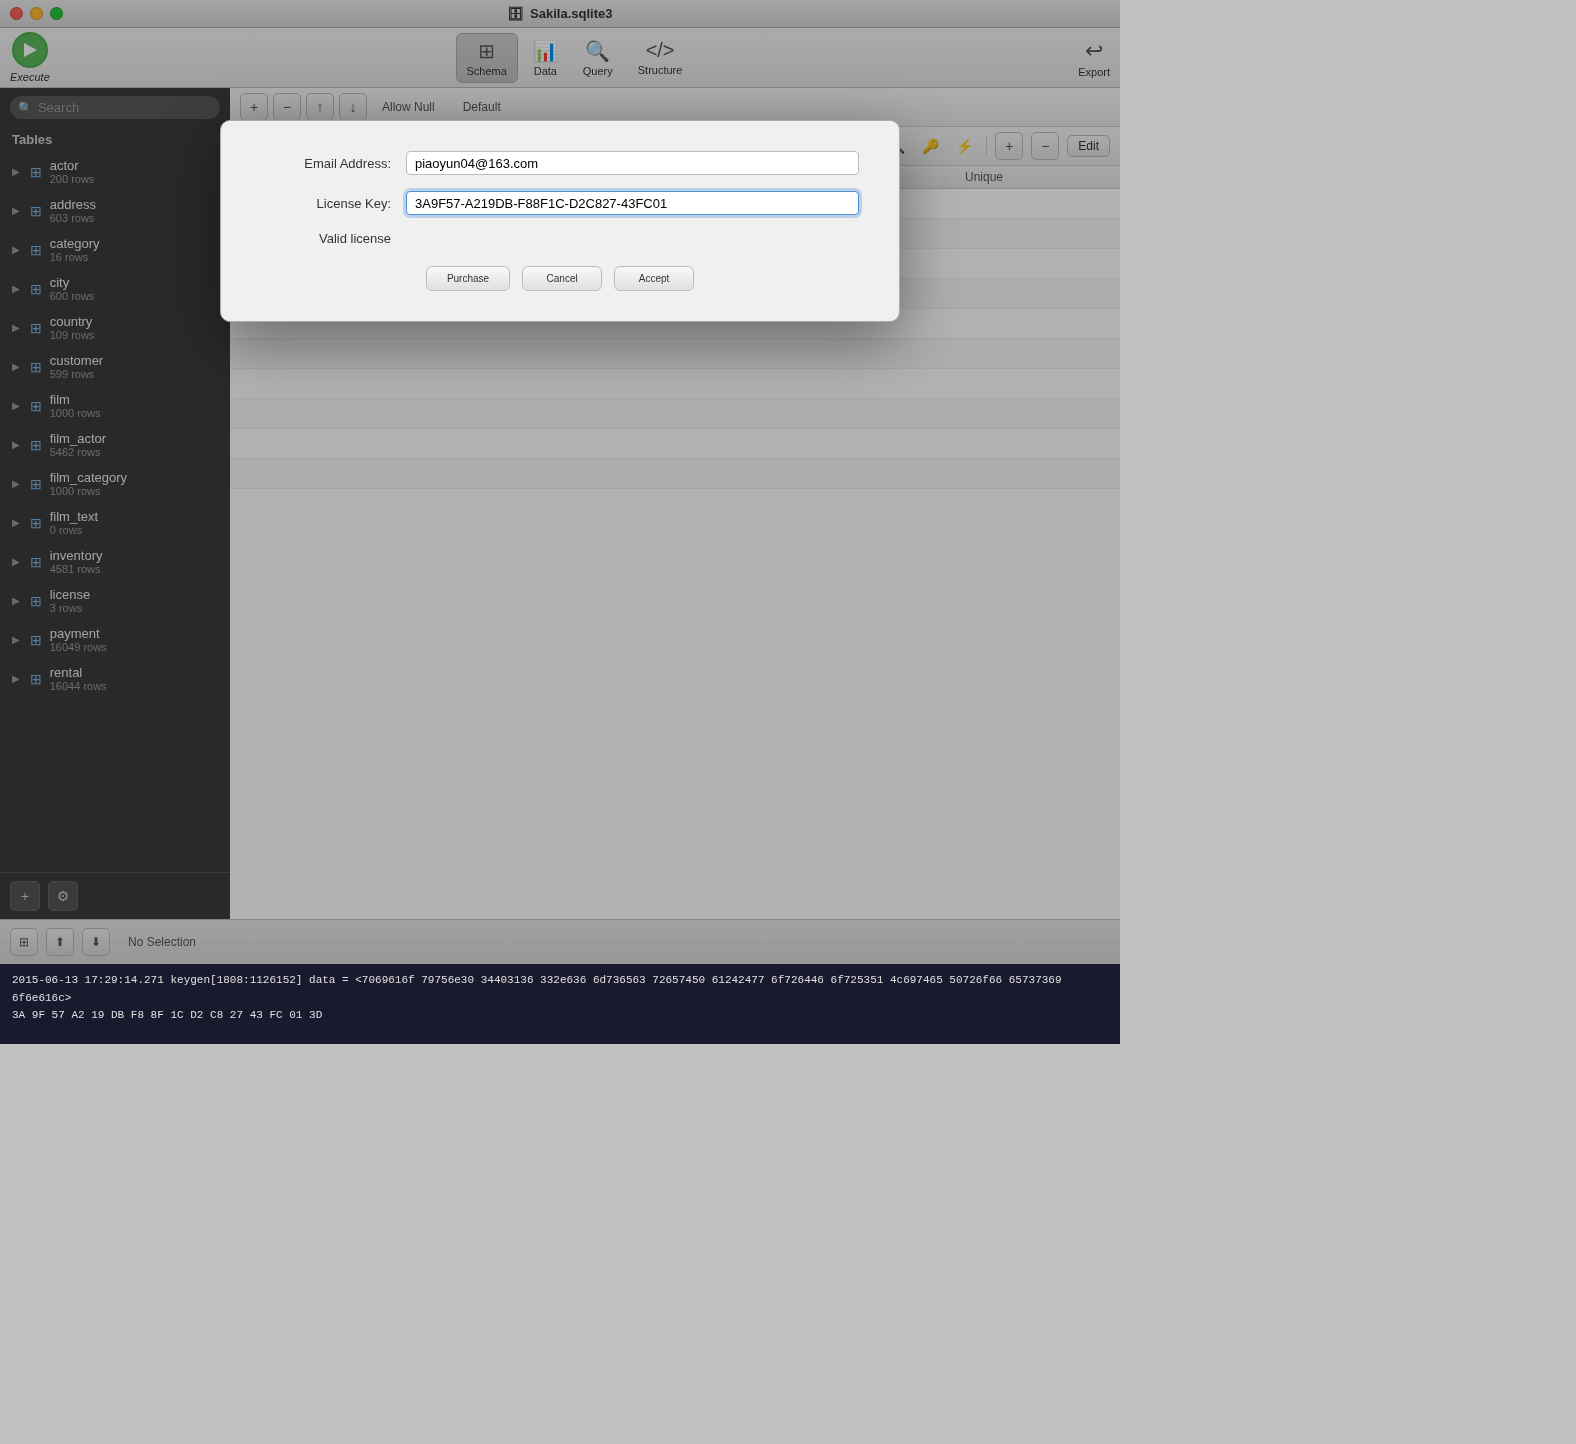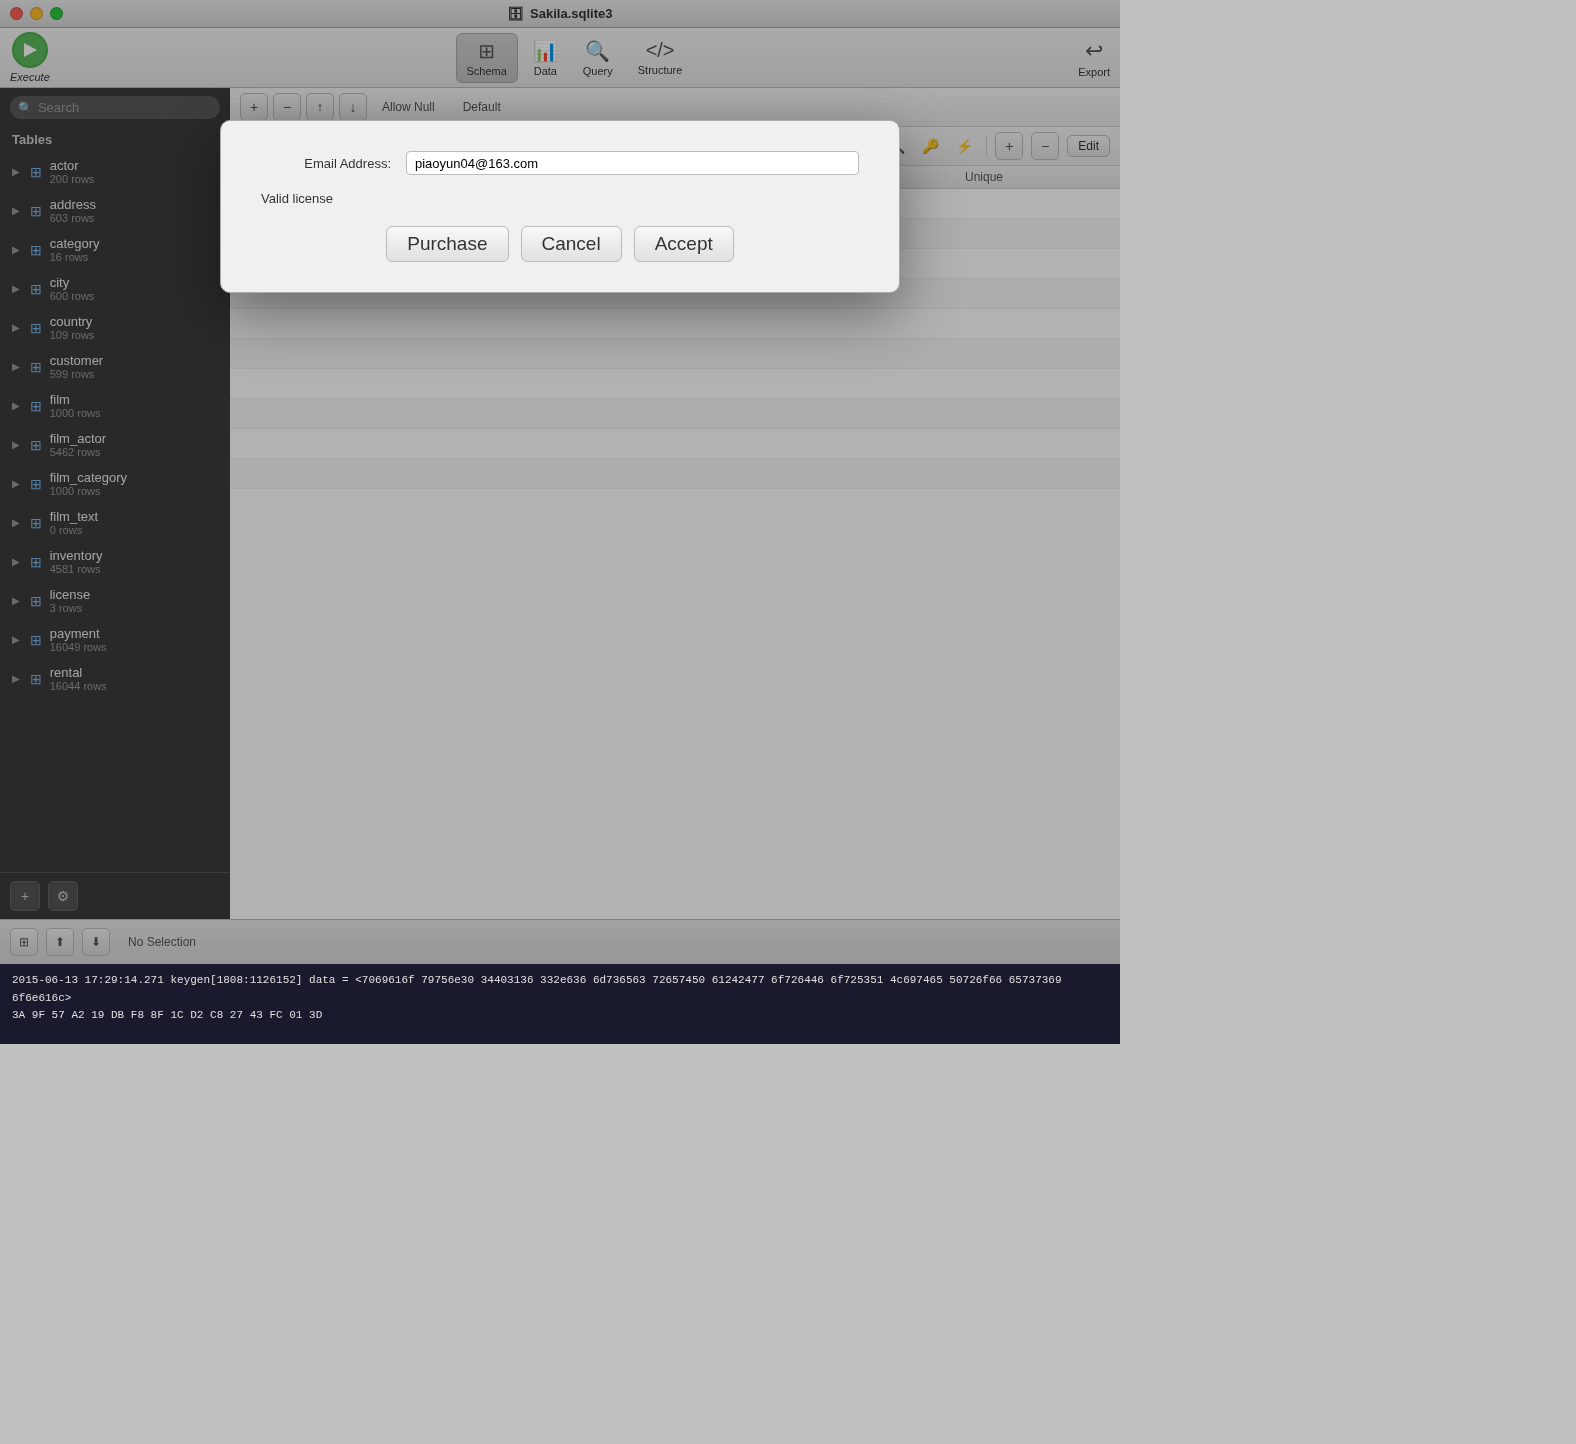--- a/index.html
+++ b/index.html
@@ -427,33 +427,34 @@
     .modal-status-row {
       display: flex;
       align-items: center;
       gap: 15px;
       margin-bottom: 20px;
     }
     .modal-status-label {
       font-size: 13px;
       color: #333;
       width: 130px;
+      text-align: right;
       font-weight: 500;
     }
     .modal-buttons {
       display: flex;
       justify-content: center;
       gap: 12px;
     }
     .modal-btn {
       padding: 6px 20px;
       background: linear-gradient(to bottom, #f8f8f8, #e0e0e0);
       border: 1px solid #bbb;
       border-radius: 6px;
-      font-size: 19px;
+      font-size: 10px;
       cursor: pointer;
       color: #333;
       min-width: 80px;
     }
 
     
     .window-chrome {
       background: linear-gradient(to bottom, #ececec, #d6d6d6);
       height: 28px;
       border-bottom: 1px solid #aaa;
@@ -734,20 +735,24 @@
     
   </div>
 </div>
 
 <div class="modal-overlay">
   <div class="modal">
     <div class="modal-row">
       <span class="modal-label">Email Address:</span>
       <input class="modal-input" type="text" value="piaoyun04@163.com" style="">
     </div>
+    <div class="modal-row">
+      <span class="modal-label">License Key:</span>
+      <input class="modal-input highlighted" type="text" value="3A9F57-A219DB-F88F1C-D2C827-43FC01" style="">
+    </div>
     <div class="modal-status-row">
       <span class="modal-status-label">Valid license</span>
     </div>
     <div class="modal-buttons">
       <button class="modal-btn">Purchase</button>
       <button class="modal-btn">Cancel</button>
       <button class="modal-btn">Accept</button>
     </div>
   </div>
 </div>

